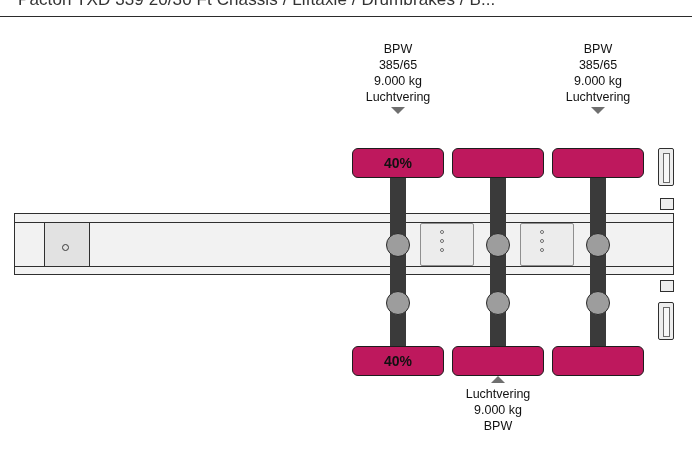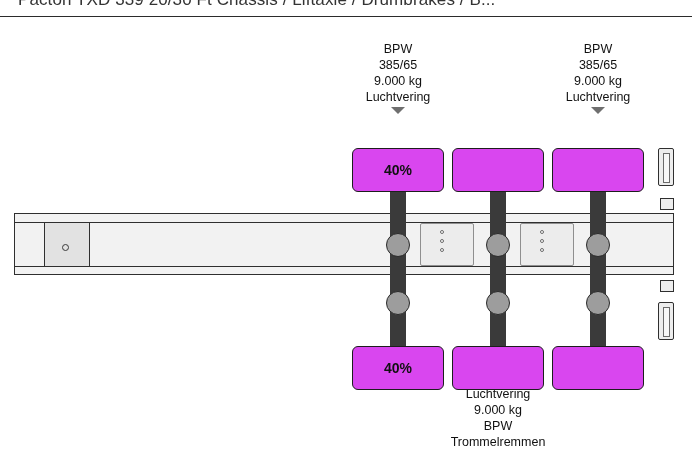--- a/index.html
+++ b/index.html
@@ -176,22 +176,22 @@
     left: 38px;
     top: 22px;
     width: 16px;
     height: 196px;
     background: #3a3a3a;
   }
   .tyre {
     position: absolute;
     left: 0;
     width: 92px;
-    height: 44px;
-    background: #d946ef;
+    height: 30px;
+    background: #be185d;
     border: 1.6px solid #1d1d1d;
     border-radius: 6px;
     box-sizing: border-box;
     display: flex;
     align-items: center;
     justify-content: center;
     font-size: 14px;
     font-weight: bold;
     color: #111111;
   }
@@ -260,21 +260,20 @@
     <div>9.000 kg</div>
     <div>Luchtvering</div>
     <div class="arrow-down"></div>
   </div>
 
   <div class="bottom-label">
     <div class="arrow-up"></div>
     <div>Luchtvering</div>
     <div>9.000 kg</div>
     <div>BPW</div>
-    <div>Trommelremmen</div>
   </div>
 
   <div class="drawing">
 
     <div class="beam"></div>
     <div class="beam-inner-top"></div>
     <div class="beam-inner-bottom"></div>
 
     <div class="nose-box"></div>
     <div class="nose-circle"></div>

